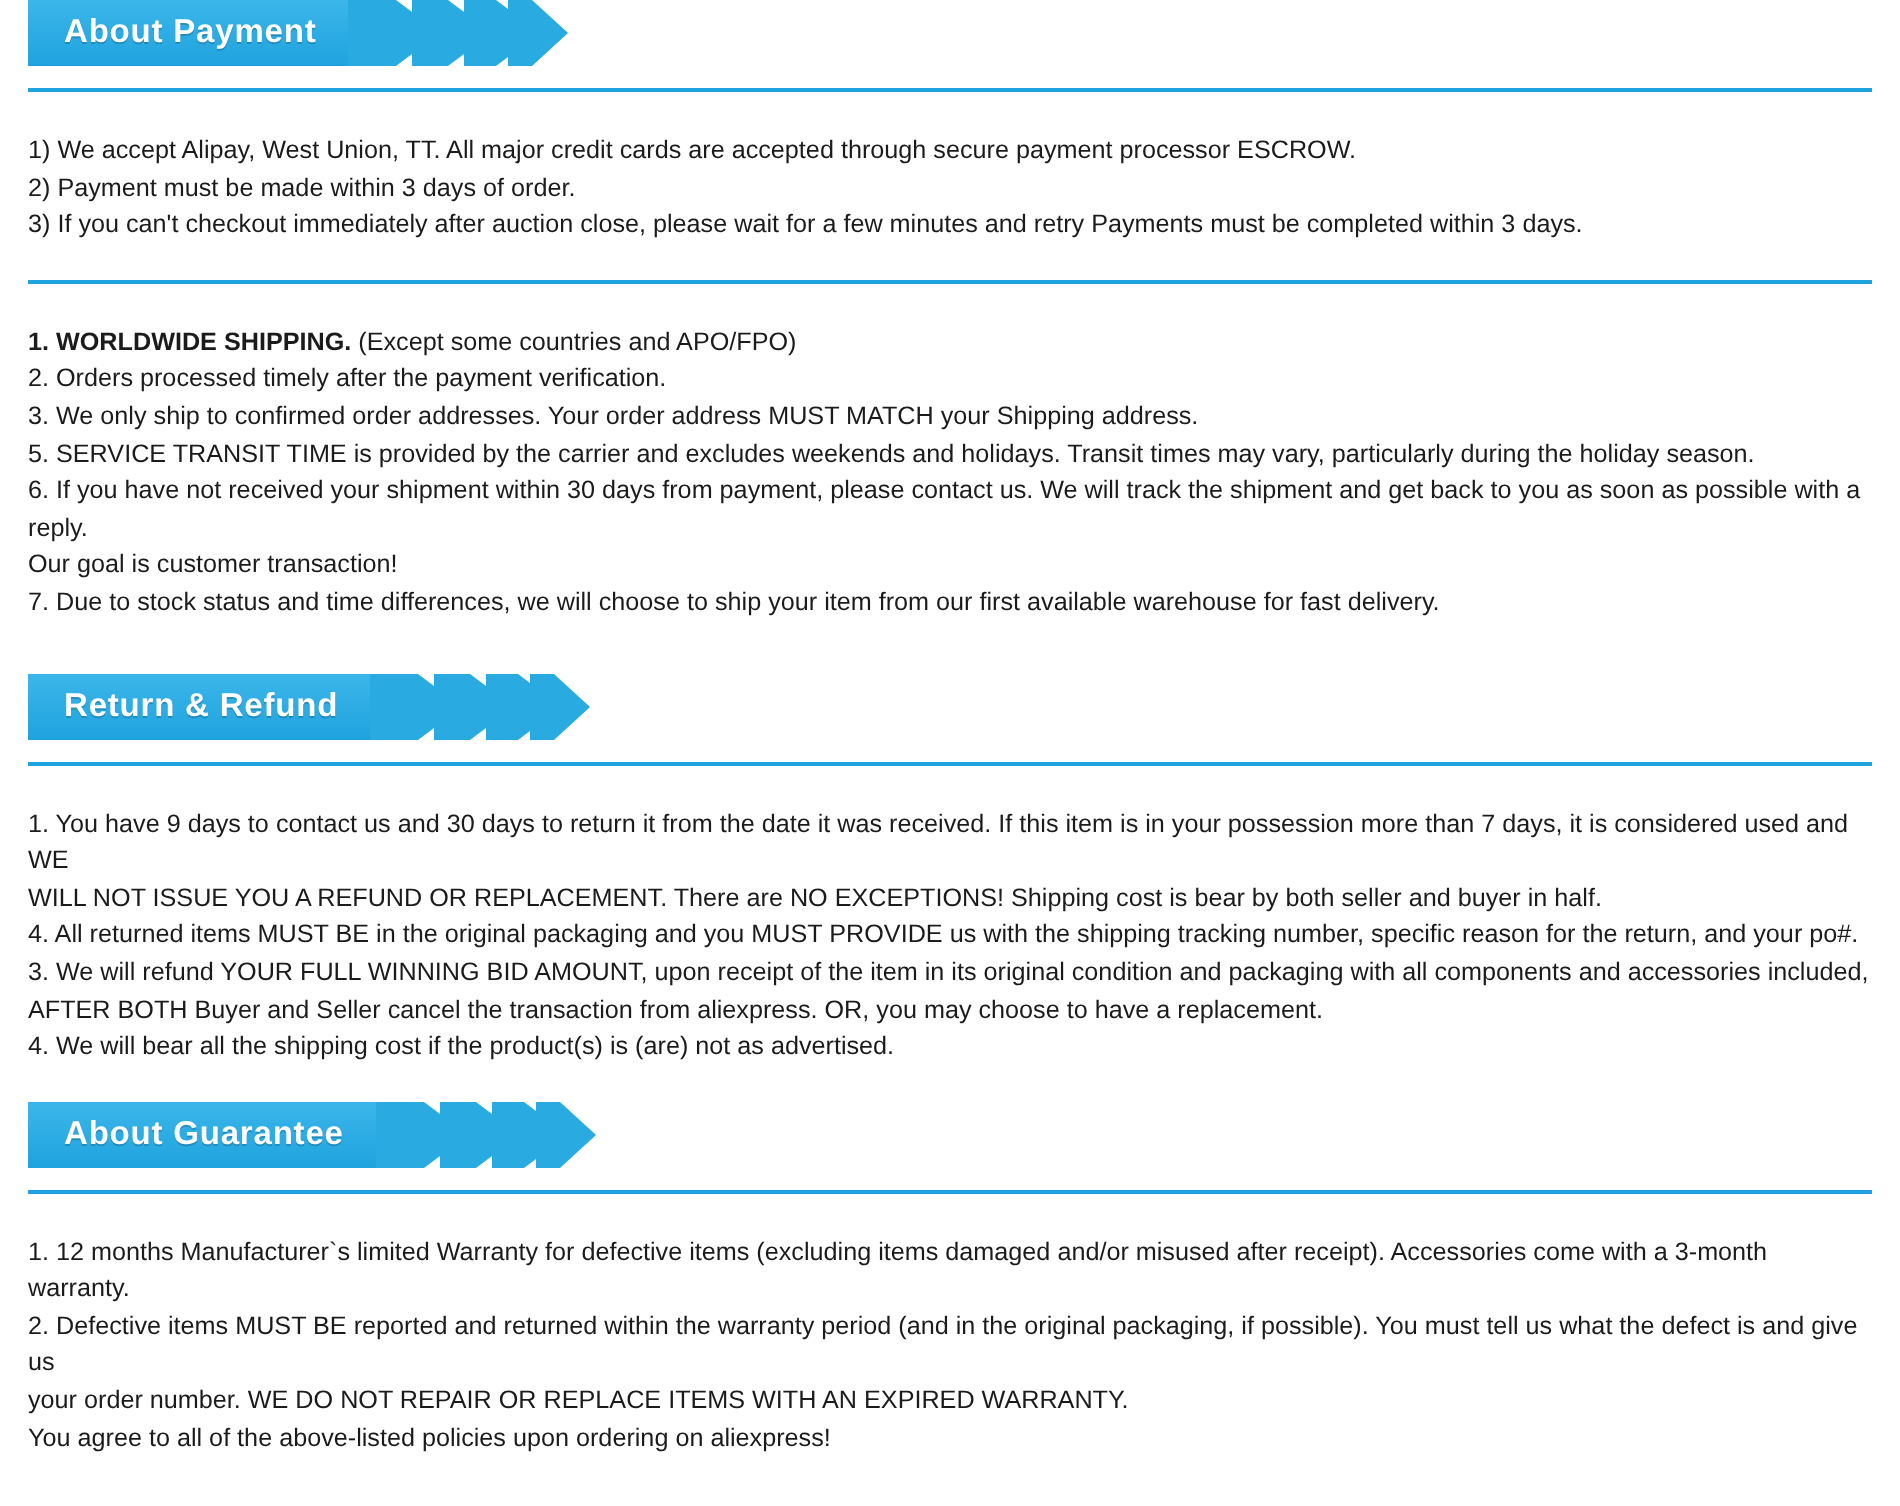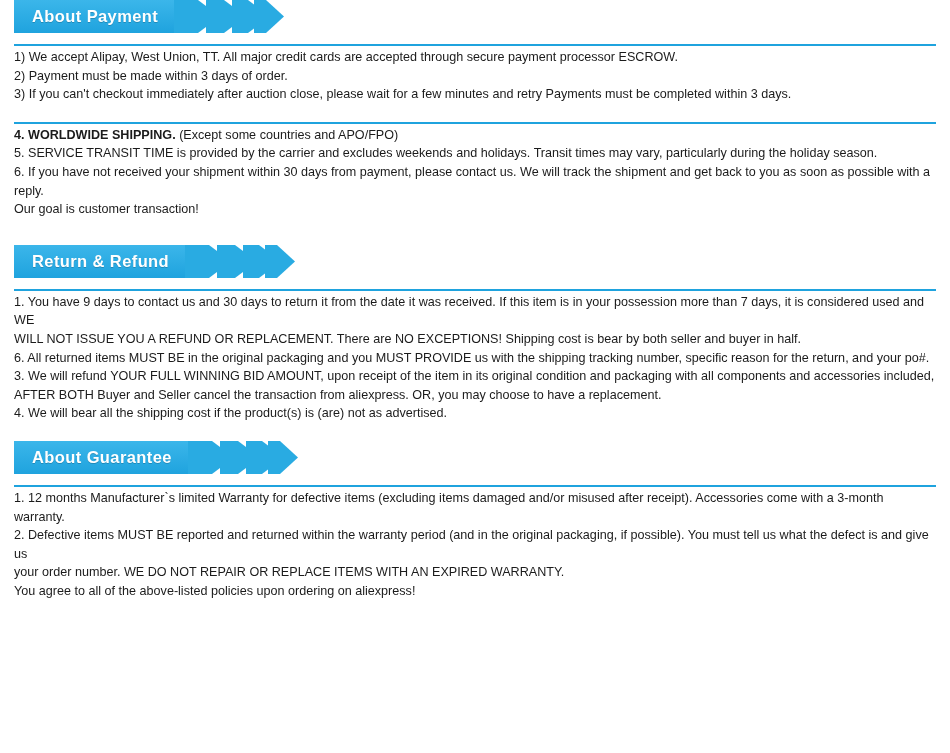--- a/index.html
+++ b/index.html
@@ -62,21 +62,21 @@
   .banner-arrows svg { display: block; }
 
   .rule {
     height: 2px;
     background: #1fa3de;
     margin: 0 14px 0 14px;
   }
 
   
   .body-text {
-    padding: 2px 14px 0 14px;
+    padding: 20px 14px 0 14px;
     font-size: 12.6px;
     line-height: 18.6px;
     color: #1b1b1b;
   }
   .body-text p {
     margin: 0;
     padding: 0;
   }
   .spacer-lg { height: 26px; }
   .spacer-md { height: 18px; }
@@ -109,24 +109,27 @@
       <p>2) Payment must be made within 3 days of order.</p>
       <p>3) If you can't checkout immediately after auction close, please wait for a few minutes and retry Payments must be completed within 3 days.</p>
     </div>
   </div>
 
   <div class="spacer-md"></div>
 
   <div class="section">
     <div class="rule"></div>
     <div class="body-text">
-      <p><b>4. WORLDWIDE SHIPPING.</b><span> (Except some countries and APO/FPO)</span></p>
+      <p><b>1. WORLDWIDE SHIPPING.</b><span> (Except some countries and APO/FPO)</span></p>
+      <p>2. Orders processed timely after the payment verification.</p>
+      <p>3. We only ship to confirmed order addresses. Your order address MUST MATCH your Shipping address.</p>
       <p>5. SERVICE TRANSIT TIME is provided by the carrier and excludes weekends and holidays. Transit times may vary, particularly during the holiday season.</p>
       <p>6. If you have not received your shipment within 30 days from payment, please contact us. We will track the shipment and get back to you as soon as possible with a reply.</p>
       <p>Our goal is customer transaction!</p>
+      <p>7. Due to stock status and time differences, we will choose to ship your item from our first available warehouse for fast delivery.</p>
     </div>
   </div>
 
   <div class="spacer-lg"></div>
 
   <div class="section">
     <div class="banner-wrap">
       <div class="banner">
         <div class="banner-box">
           <span class="banner-title">Return &amp; Refund</span>
@@ -138,21 +141,21 @@
             <polygon points="58,0 74,0 96,16.5 74,33 58,33" fill="#29abe2"></polygon>
             <polygon points="80,0 92,0 110,16.5 92,33 80,33" fill="#29abe2"></polygon>
           </svg>
         </div>
       </div>
     </div>
     <div class="rule"></div>
     <div class="body-text">
       <p>1. You have 9 days to contact us and 30 days to return it from the date it was received. If this item is in your possession more than 7 days, it is considered used and WE</p>
       <p>WILL NOT ISSUE YOU A REFUND OR REPLACEMENT. There are NO EXCEPTIONS! Shipping cost is bear by both seller and buyer in half.</p>
-      <p>6. All returned items MUST BE in the original packaging and you MUST PROVIDE us with the shipping tracking number, specific reason for the return, and your po#.</p>
+      <p>4. All returned items MUST BE in the original packaging and you MUST PROVIDE us with the shipping tracking number, specific reason for the return, and your po#.</p>
       <p>3. We will refund YOUR FULL WINNING BID AMOUNT, upon receipt of the item in its original condition and packaging with all components and accessories included,</p>
       <p>AFTER BOTH Buyer and Seller cancel the transaction from aliexpress. OR, you may choose to have a replacement.</p>
       <p>4.  We will bear all the shipping cost if the product(s) is (are) not as advertised.</p>
     </div>
   </div>
 
   <div class="spacer-md"></div>
 
   <div class="section">
     <div class="banner-wrap">

